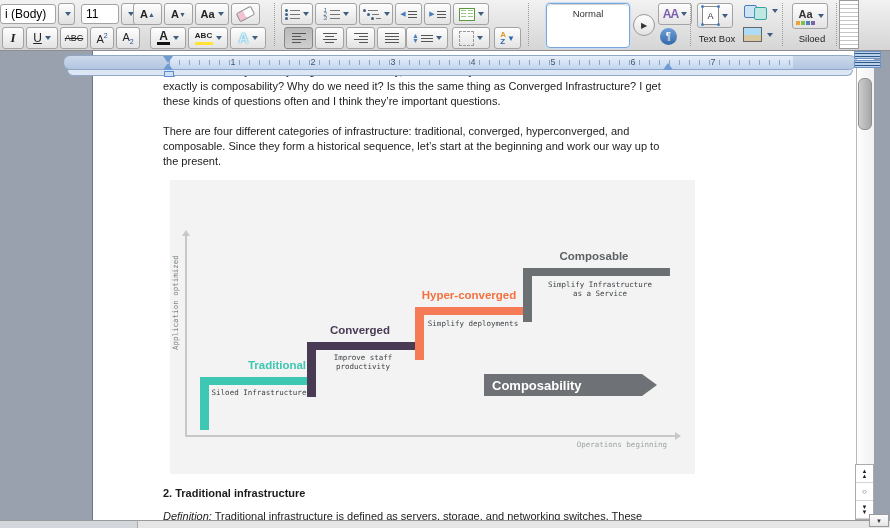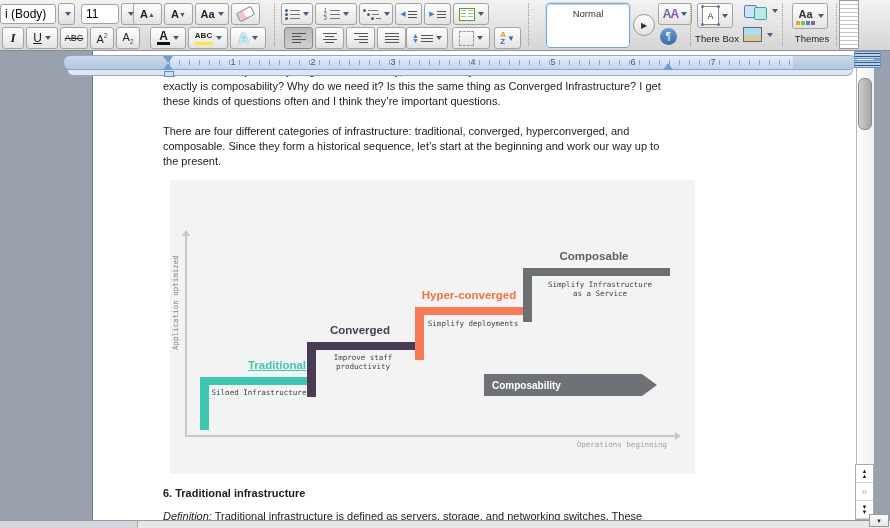--- a/index.html
+++ b/index.html
@@ -109,21 +109,21 @@
         display:flex;align-items:center;justify-content:center;}
   .xlab{position:absolute;right:28px;top:260px;font-family:"DejaVu Sans Mono",monospace;font-size:7.5px;color:#9aa3a3;}
   .hbar{position:absolute;height:8px;}
   .vbar{position:absolute;width:9px;}
   .slab{position:absolute;font-weight:bold;font-size:11.5px;text-align:center;}
   .ssub{position:absolute;font-family:"DejaVu Sans Mono",monospace;font-size:7.5px;line-height:9px;
         color:#3e4347;text-align:center;}
   .carrow{position:absolute;left:314px;top:194px;width:173px;height:22px;
           clip-path:polygon(0 0,158px 0,173px 50%,158px 100%,0 100%);
           display:flex;align-items:center;padding-left:8px;box-sizing:border-box;}
-  .carrow span{font-weight:bold;font-size:10px;}
+  .carrow span{font-weight:bold;font-size:13px;}
   
   .vtrack{position:absolute;left:856px;top:50px;width:17px;height:470px;
           background:linear-gradient(90deg,#fdfdfd,#f1f1f1);border-left:1px solid #b8b8b8;z-index:25;}
   .vthumb{position:absolute;left:858px;top:78px;width:12px;height:50px;border-radius:6px;
           background:linear-gradient(90deg,#cdcdcd,#a6a6a6);border:1px solid #8f8f8f;z-index:26;}
   .rtoggle{position:absolute;left:854px;width:27px;height:8px;border:1px solid #6b93c9;
            background:linear-gradient(#cfe0f6,#a9c6ea);box-sizing:border-box;z-index:27;
            background-image:repeating-linear-gradient(#b9d2ef 0 1px,#33587e 1px 2px,#b9d2ef 2px 3px);}
   .browse{position:absolute;left:855px;top:464px;width:19px;height:56px;background:#fff;
           border:1px solid #ababab;box-sizing:border-box;z-index:27;display:flex;flex-direction:column;}
@@ -280,21 +280,21 @@
         <span class="tbico">
           <span>A</span>
           <i style="left:-2px;top:-2px"></i>
             <i style="right:-2px;top:-2px"></i>
             <i style="left:-2px;bottom:-2px"></i>
             <i style="right:-2px;bottom:-2px"></i>
         </span>
         <span class="drop"></span>
       </div>
     </div>
-    <div class="lbl" style="position:absolute;left:693px;top:33px;width:48px">There Box</div>
+    <div class="lbl" style="position:absolute;left:693px;top:33px;width:48px">Text Box</div>
     <div class="g" style="left:744px;top:2px">
       <span class="shape1"></span>
       <span class="shape2"></span>
       <span class="drop"></span>
     </div>
     <div class="g" style="left:743px;top:27px">
       <span class="picico"></span>
       <span class="drop"></span>
     </div>
     <div class="sep" style="left:782px"></div>
@@ -306,21 +306,21 @@
           <span class="sqrow">
             <i style="background: rgb(232, 163, 61);"></i>
               <i style="background: rgb(127, 191, 77);"></i>
               <i style="background: rgb(79, 129, 189);"></i>
               <i style="background: rgb(128, 100, 162);"></i>
           </span>
         </span>
         <span class="drop"></span>
       </div>
     </div>
-    <div class="lbl" style="position:absolute;left:790px;top:33px;width:44px">Themes</div>
+    <div class="lbl" style="position:absolute;left:790px;top:33px;width:44px">Siloed</div>
     <div class="sep" style="left:836px"></div>
     <div class="gallery"></div>
 
     <div class="g" style="left:2px;top:27px">
       <div class="btn" style="width:22px">
         <span class="serifI">I</span>
       </div>
       <div class="btn" style="width:32px">
         <span class="uline">U</span>
         <span class="drop"></span>
@@ -436,21 +436,21 @@
     <div class="chart">
       <div class="ylab">Application optimized</div>
       <div class="yarr"></div>
       <div class="yaxis"></div>
       <div class="xaxis"></div>
       <div class="xarr"></div>
       <div class="xlab">Operations beginning</div>
 
       <div class="hbar" style="left: 30px; top: 197px; width: 107px; background: rgb(62, 199, 178);"></div>
       <div class="vbar" style="left: 30px; top: 197px; height: 53px; background: rgb(62, 199, 178);"></div>
-      <div class="slab" style="left: 52px; top: 179px; width: 110px; color: rgb(62, 199, 178); text-decoration: underline;">Traditional</div>
+      <div class="slab" style="left: 52px; top: 179px; width: 110px; color: rgb(62, 199, 178);">Traditional</div>
       <div class="ssub" style="left:39px;top:208px;width:100px">
         <div>Siloed Infrastructure</div>
       </div>
 
       <div class="hbar" style="left: 137px; top: 162px; width: 108px; background: rgb(74, 59, 84);"></div>
       <div class="vbar" style="left: 137px; top: 162px; height: 55px; background: rgb(74, 59, 84);"></div>
       <div class="slab" style="left: 135px; top: 144px; width: 110px; color: rgb(74, 59, 84);">Converged</div>
       <div class="ssub" style="left:143px;top:173px;width:100px">
         <div>Improve staff</div>
         <div>productivity</div>
@@ -470,21 +470,21 @@
         <div>Simplify Infrastructure</div>
         <div>as a Service</div>
       </div>
 
       <div class="carrow" style="background: rgb(110, 114, 118);">
         <span style="color: rgb(255, 255, 255);">Composability</span>
       </div>
     </div>
 
     <div class="para bold" style="top:436px">
-      <div>6. Traditional infrastructure</div>
+      <div>2. Traditional infrastructure</div>
     </div>
     <div class="para" style="top:459px">
       <span class="ital">Definition:</span><span> Traditional infrastructure is defined as servers, storage, and networking switches. These</span>
     </div>
   </div>
 
   <div class="ruler">
     <div class="rtop"></div>
     <div class="rbot"></div>
     <div class="rshade" style="left:1px;width:103px;border-radius:8px 0 0 8px"></div>

